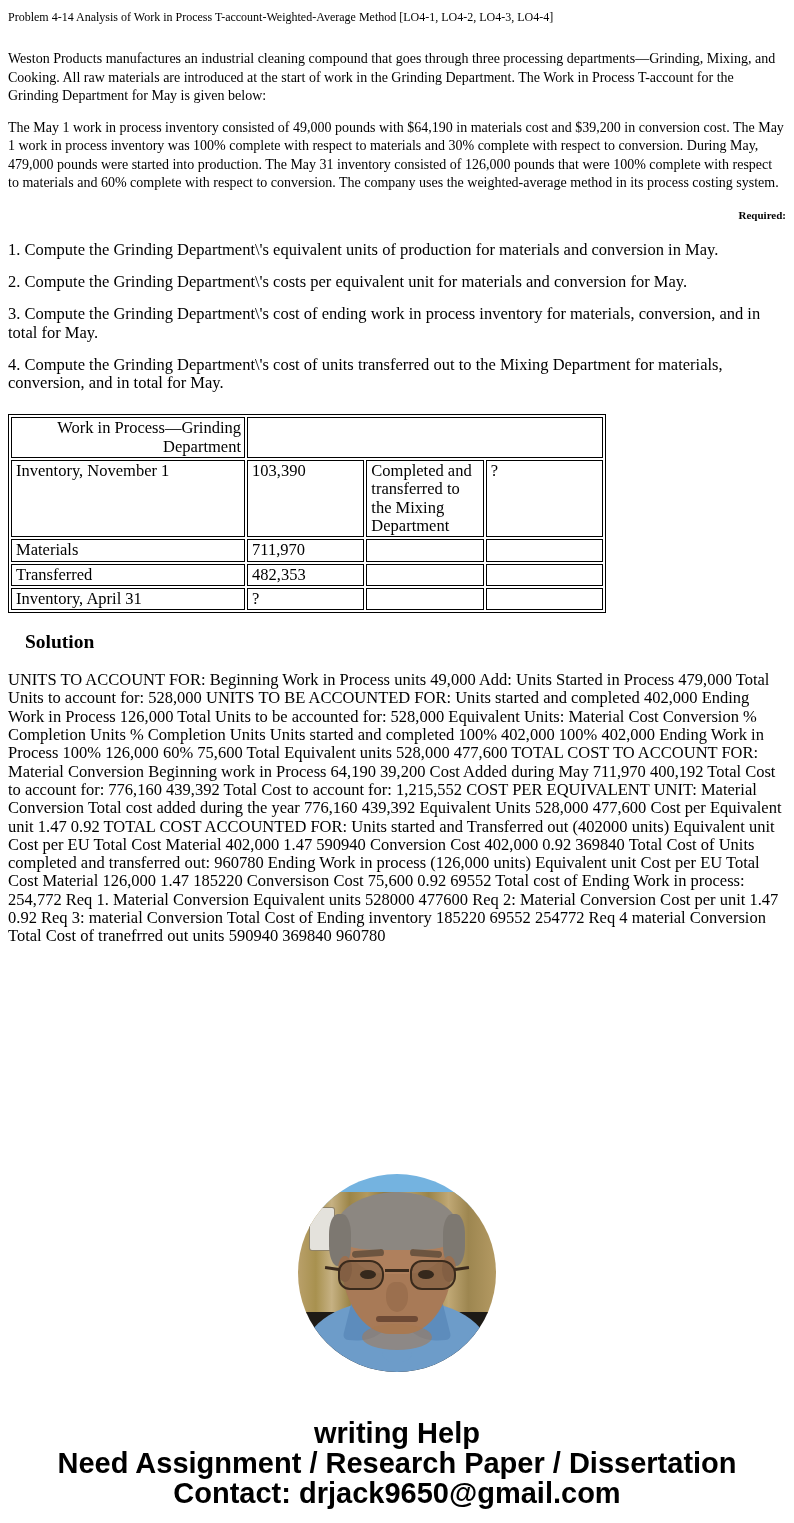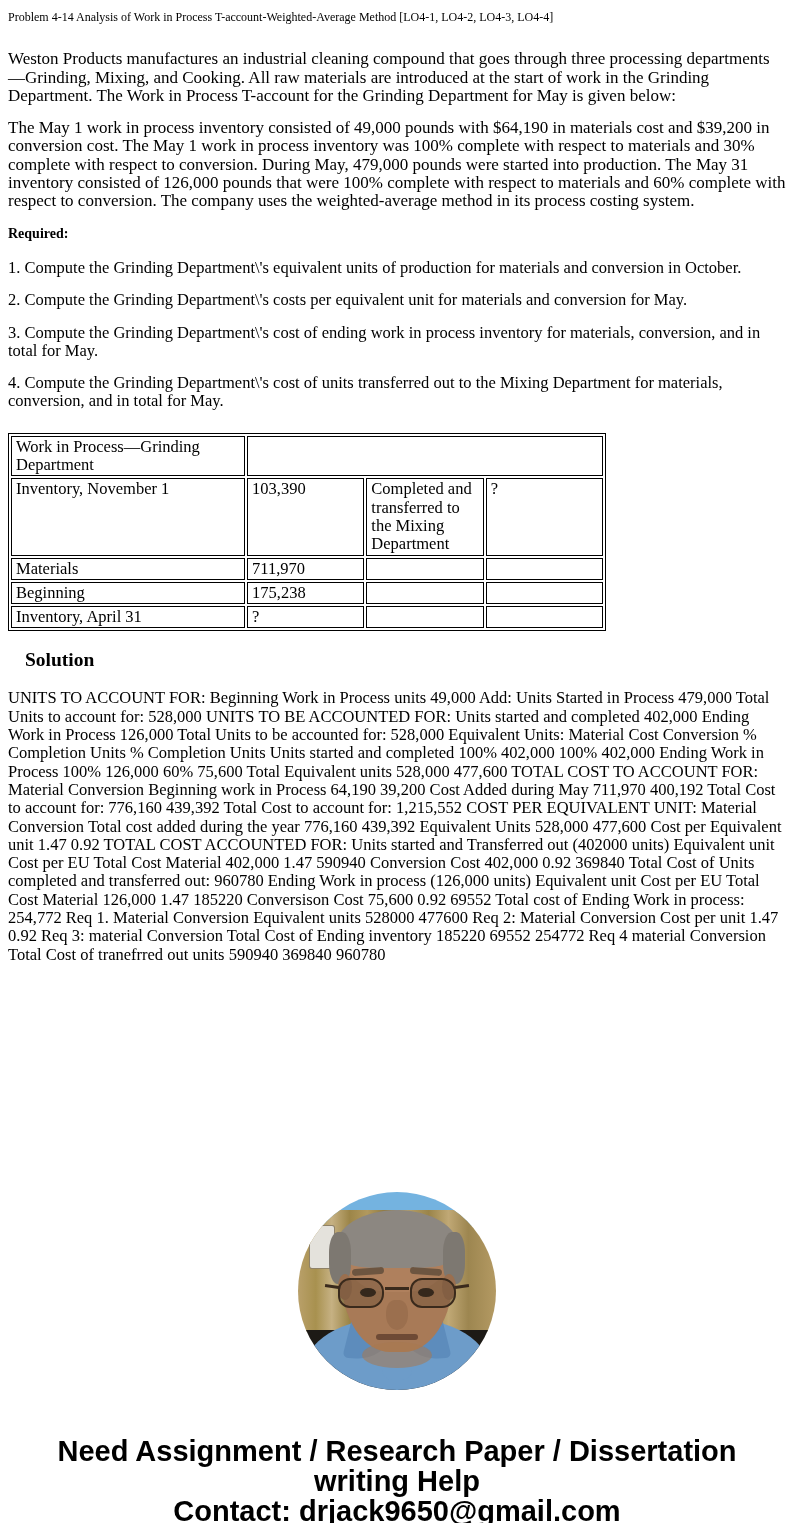--- a/index.html
+++ b/index.html
@@ -15,35 +15,36 @@
     color: #000000;
     -webkit-font-smoothing: antialiased;
   }
   .page {
     width: 794px;
     box-sizing: border-box;
     padding: 8px 8px 0 8px;
     position: relative;
   }
   p.para {
-    font-size: 17px;
+    font-size: 14px;
     line-height: 18.3px;
     margin: 0 0 14px 0;
     text-align: left;
   }
   p.title-line {
     font-size: 12px;
     line-height: 18.3px;
     margin: 0 0 24px 0;
   }
   p.req-head {
-    font-size: 14px;
+    font-size: 11px;
     line-height: 18.3px;
     font-weight: bold;
     margin: 0 0 16px 0;
+    text-align: right;
   }
   p.req-item {
     font-size: 16.5px;
     line-height: 18.3px;
     margin: 0 0 14px 0;
   }
   p.req-item.last {
     margin-bottom: 22px;
   }
 
@@ -64,21 +65,21 @@
     padding: 1px 3px 1px 4px;
     vertical-align: top;
     background: #ffffff;
     overflow: hidden;
   }
   td.c-label   { width: 225px; }
   td.c-amount  { width: 56px; }
   td.c-desc    { width: 275px; }
   td.c-amount2 { width: 52px; }
 
-  td.head-cell { height: 36px; }
+  td.head-cell { height: 36px; text-align: right; }
   td.row-tall  { height: 36px; }
   td.bot       { vertical-align: bottom; }
   td.mid-label { vertical-align: bottom; }
 
   
   h2.solution-head {
     font-size: 19.5px;
     line-height: 22px;
     font-weight: bold;
     margin: 0 0 18px 17px;
@@ -330,21 +331,21 @@
 <div class="page">
 
   <p class="title-line">Problem 4-14 Analysis of Work in Process T-account-Weighted-Average Method [LO4-1, LO4-2, LO4-3, LO4-4]</p>
 
   <p class="para">Weston Products manufactures an industrial cleaning compound that goes through three processing departments—Grinding, Mixing, and Cooking. All raw materials are introduced at the start of work in the Grinding Department. The Work in Process T-account for the Grinding Department for May is given below:</p>
 
   <p class="para">The May 1 work in process inventory consisted of 49,000 pounds with $64,190 in materials cost and $39,200 in conversion cost. The May 1 work in process inventory was 100% complete with respect to materials and 30% complete with respect to conversion. During May, 479,000 pounds were started into production. The May 31 inventory consisted of 126,000 pounds that were 100% complete with respect to materials and 60% complete with respect to conversion. The company uses the weighted-average method in its process costing system.</p>
 
   <p class="req-head">Required:</p>
 
-  <p class="req-item">1. Compute the Grinding Department\'s equivalent units of production for materials and conversion in October.</p>
+  <p class="req-item">1. Compute the Grinding Department\'s equivalent units of production for materials and conversion in May.</p>
   <p class="req-item">2. Compute the Grinding Department\'s costs per equivalent unit for materials and conversion for May.</p>
   <p class="req-item">3. Compute the Grinding Department\'s cost of ending work in process inventory for materials, conversion, and in total for May.</p>
   <p class="req-item last">4. Compute the Grinding Department\'s cost of units transferred out to the Mixing Department for materials, conversion, and in total for May.</p>
 
   <table class="taccount">
     <tbody>
       <tr>
         <td class="c-label head-cell">Work in Process—Grinding Department</td>
         <td class="head-cell" colspan="3"></td>
       </tr>
@@ -354,22 +355,22 @@
         <td class="c-desc row-tall">Completed and transferred to the Mixing Department</td>
         <td class="c-amount2 row-tall bot">?</td>
       </tr>
       <tr>
         <td class="c-label">Materials</td>
         <td class="c-amount">711,970</td>
         <td class="c-desc"></td>
         <td class="c-amount2"></td>
       </tr>
       <tr>
-        <td class="c-label">Beginning</td>
-        <td class="c-amount">175,238</td>
+        <td class="c-label">Transferred</td>
+        <td class="c-amount">482,353</td>
         <td class="c-desc"></td>
         <td class="c-amount2"></td>
       </tr>
       <tr>
         <td class="c-label">Inventory, April 31</td>
         <td class="c-amount">?</td>
         <td class="c-desc"></td>
         <td class="c-amount2"></td>
       </tr>
     </tbody>
@@ -404,18 +405,18 @@
         <span class="temple-l"></span>
         <span class="temple-r"></span>
       </div>
       <div class="av-nose"></div>
       <div class="av-mouth"></div>
       <div class="av-chin"></div>
     </div>
   </div>
 
   <div class="footer">
+    <span class="fl">writing Help</span>
     <span class="fl">Need Assignment / Research Paper / Dissertation</span>
-    <span class="fl">writing Help</span>
     <span class="fl">Contact: drjack9650@gmail.com</span>
   </div>
 
 </div>
 
 </body></html>

